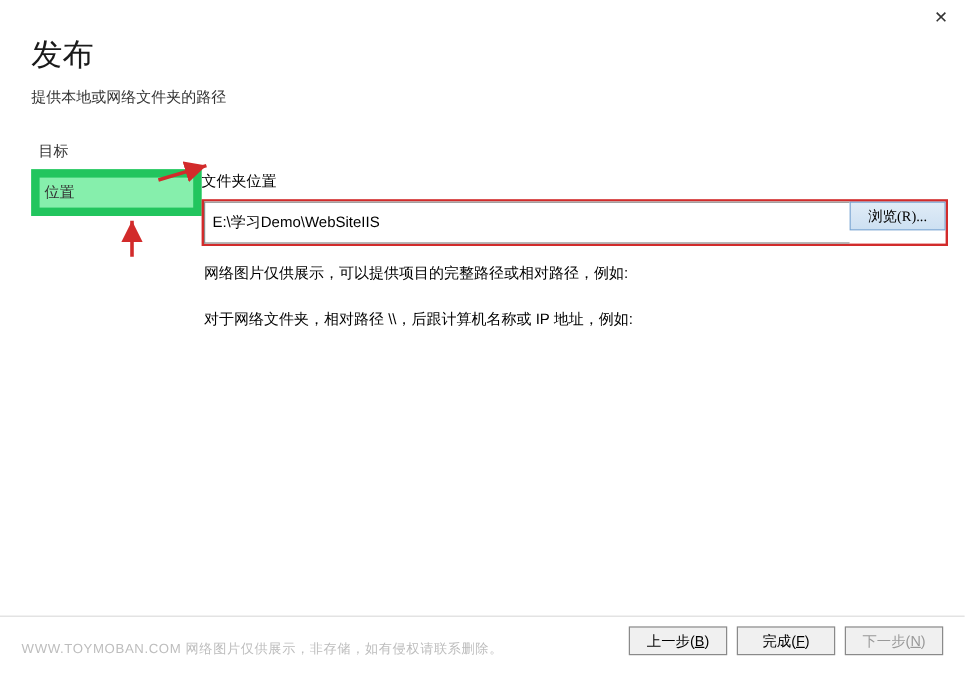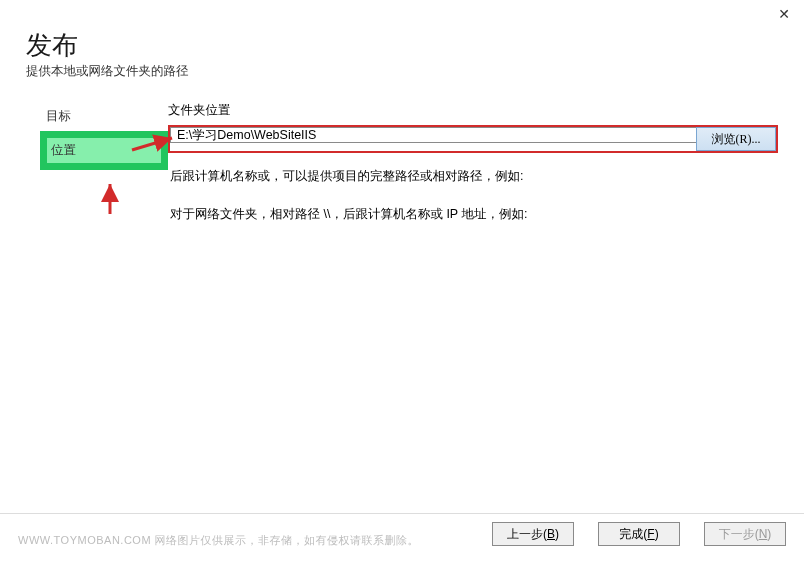--- a/index.html
+++ b/index.html
@@ -12,54 +12,54 @@
       position: relative;
       color: #000;
     }
     .dialog { width: 100%; height: 100%; position: relative; }
     .close-btn {
       position: absolute; top: 6px; right: 14px;
       font-size: 14px; cursor: pointer; color: #333;
       background: none; border: none;
     }
     .header { padding: 28px 26px 4px 26px; }
-    .title { font-size: 26px; font-weight: 400; color: #1a1a1a; }
+    .title { font-size: 26px; font-weight: 400; color: #1a1a1a; margin-bottom: 10px; }
     .subtitle { font-size: 12.5px; color: #333; }
     .body { display: flex; padding: 18px 0 0 0; }
-    .sidebar { width: 168px; padding-left: 40px; }
+    .sidebar { width: 168px; padding-left: 26px; }
     .sidebar-item {
       padding: 6px 6px; font-size: 12.5px; color: #333;
     }
     .sidebar-item.active {
       background: #86efac;
       border: 7px solid #22c55e;
       padding: 4px 4px;
     }
-    .content { flex: 1; padding-right: 26px; }
+    .content { flex: 1; padding-right: 14px; margin-top: 31px; }
     .field-label { font-size: 12.5px; margin-bottom: 6px; }
     .input-row {
       display: flex; border: 2px solid #d22b2b; margin-bottom: 12px;
     }
     .path-input {
       flex: 1; border: 1px solid #8a8a8a; border-right: none;
-      padding: 3px 6px; font-size: 12.5px; height: 16px;
+      padding: 3px 6px; font-size: 12.5px; height: 35px;
       font-family: inherit; outline: none;
     }
     .browse-btn {
       width: 80px; height: 24px;
       background: linear-gradient(#e0ecf7, #cde0f2);
       border: 1px solid #7aa6d2;
       font-size: 12px; cursor: pointer; font-family: Liberation Serif, serif;
     }
     .help-text { font-size: 12.5px; line-height: 1.9; padding-left: 2px; }
     .help-text ul { list-style: disc; padding-left: 60px; }
     .help-section { margin-bottom: 14px; }
     .footer {
       position: absolute; bottom: 18px; right: 18px;
-      display: flex; gap: 24px;
+      display: flex; gap: 8px;
     }
     .footer-btn {
       min-width: 82px; height: 24px;
       border: 1px solid #8a8a8a;
       background: #f0f0f0;
       font-size: 12px; font-family: inherit; cursor: pointer;
       padding: 0 10px;
     }
     .footer-btn.disabled { color: #999; cursor: default; }
     .footer-hr {
@@ -98,21 +98,21 @@
 
     <div class="content">
       <div class="field-label">文件夹位置</div>
       <div class="input-row">
         <input class="path-input" type="text" value="E:\学习Demo\WebSiteIIS" style="">
         <button class="browse-btn">浏览(R)...</button>
       </div>
 
       <div class="help-text">
         <div class="help-section">
-          <div>后跟计算机名称或，可以提供项目的完整路径或相对路径，例如:</div>
+          <div>网络图片仅供展示，可以提供项目的完整路径或相对路径，例如:</div>
         </div>
         <div class="help-section">
           <div>对于网络文件夹，相对路径 \\，后跟计算机名称或 IP 地址，例如:</div>
         </div>
       </div>
     </div>
   </div>
 
   <hr class="footer-hr">
   <div class="footer">

